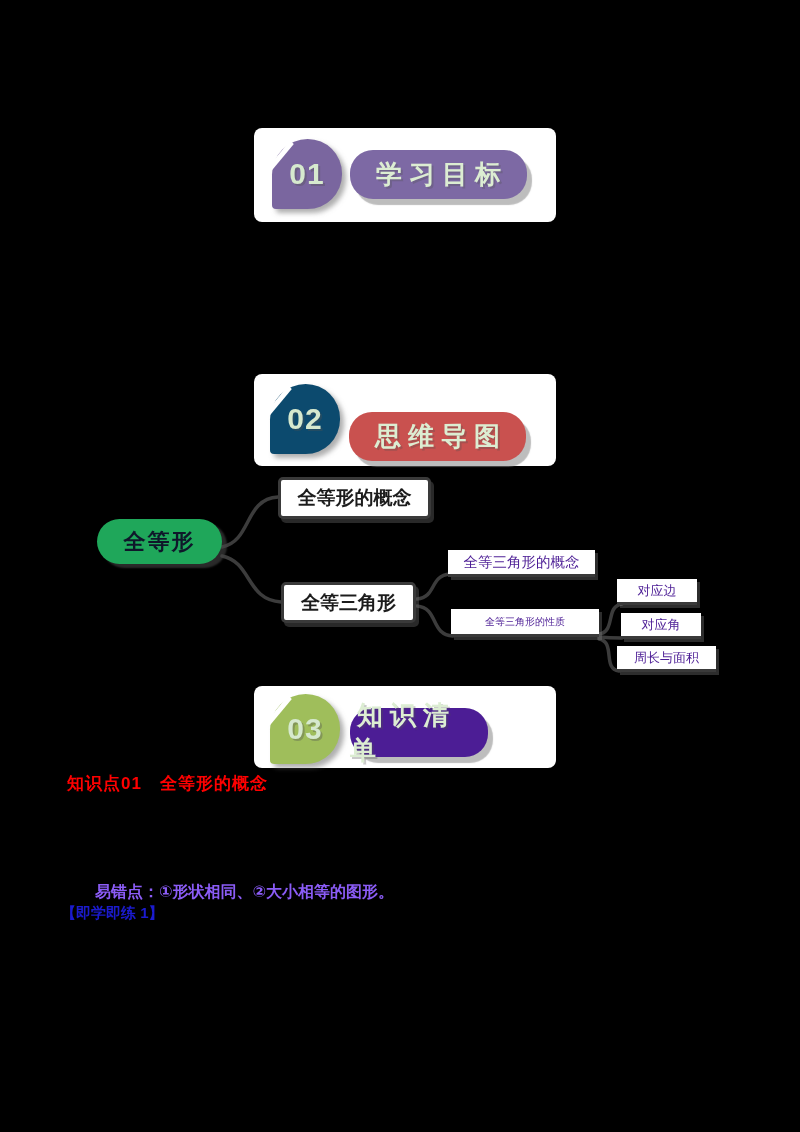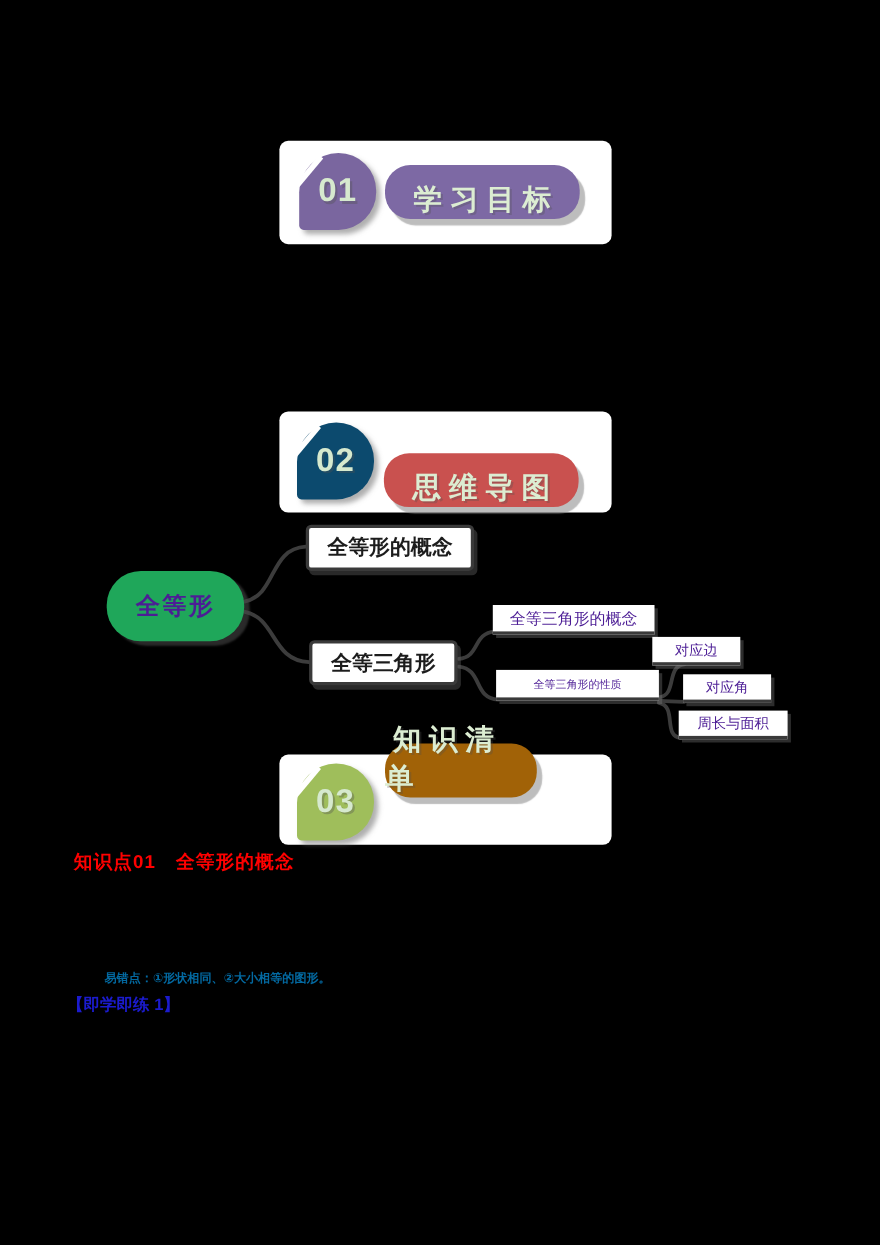--- a/index.html
+++ b/index.html
@@ -27,68 +27,68 @@
     color:#D6E9CE;font-size:30px;font-weight:bold;letter-spacing:1px;
     text-shadow:2px 2px 0 rgba(80,80,80,0.35);
   }
   .blob-1{left:272px;top:139px;background:#7A669F;}
   .blob-2{left:270px;top:384px;background:#0c4a6e;}
   .blob-3{left:270px;top:694px;background:#9FBE5B;}
 
   
   .bar{
     position:absolute;height:49px;border-radius:23px;
-    display:flex;align-items:flex-end;justify-content:center;
+    display:flex;align-items:center;justify-content:center;
     box-shadow:5px 6px 1px rgba(135,135,135,0.55);
   }
   .bar .bar-label{
     color:#DCEDD2;font-size:26px;font-weight:bold;letter-spacing:7px;
     text-indent:7px;text-shadow:2px 2px 0 rgba(80,80,80,0.3);
   }
   .bar-1{left:350px;top:150px;width:177px;background:#7D69A4;}
   .bar-2{left:349px;top:392px;width:177px;background:#C9514F;margin-top:20px;}
-  .bar-3{left:350px;top:676px;width:138px;background:#a16207;}
+  .bar-3{left:350px;top:708px;width:138px;background:#4c1d95;}
 
   
   .mm-svg{position:absolute;left:0;top:460px;}
   .mm-root{
-    position:absolute;left:97px;top:519px;width:125px;height:64px;
+    position:absolute;left:97px;top:519px;width:125px;height:45px;
     background:#1FA75A;border-radius:31px;
     display:flex;align-items:center;justify-content:center;
-    color:#4c1d95;font-size:22px;font-weight:bold;letter-spacing:2px;
+    color:#0f172a;font-size:22px;font-weight:bold;letter-spacing:2px;
     box-shadow:5px 4px 2px rgba(70,70,70,0.6);
   }
   .mm-box{
     position:absolute;background:#ffffff;border:3px solid #3A3A3A;border-radius:5px;
     display:flex;align-items:center;justify-content:center;
     color:#1C1C1C;font-size:19px;font-weight:bold;
     box-shadow:3px 4px 0 rgba(90,90,90,0.45);box-sizing:border-box;
   }
   .mm-box-1{left:278px;top:477px;width:153px;height:42px;}
   .mm-box-2{left:281px;top:582px;width:135px;height:41px;}
   .mm-line{
     position:absolute;background:#ffffff;border-bottom:3px solid #3A3A3A;
     display:flex;align-items:center;justify-content:center;
     color:#4c1d95;box-sizing:border-box;
     box-shadow:3px 3px 0 rgba(130,130,130,0.35);
   }
   .mm-sub-1{left:448px;top:550px;width:147px;height:27px;font-size:14.5px;}
   .mm-sub-2{left:451px;top:609px;width:148px;height:28px;font-size:10px;}
-  .mm-leaf-1{left:593px;top:579px;width:80px;height:26px;font-size:13px;}
+  .mm-leaf-1{left:617px;top:579px;width:80px;height:26px;font-size:13px;}
   .mm-leaf-2{left:621px;top:613px;width:80px;height:26px;font-size:13px;}
   .mm-leaf-3{left:617px;top:646px;width:99px;height:26px;font-size:13px;}
 
   
   .kp-heading{
     position:absolute;left:67px;top:772px;
     font-size:17px;font-weight:bold;color:#FE0000;letter-spacing:1px;
   }
   .kp-note{
     position:absolute;left:95px;top:882px;
-    font-size:11px;font-weight:bold;color:#0369a1;
+    font-size:16px;font-weight:bold;color:#8b5cf6;
   }
   .kp-practice{
     position:absolute;left:61px;top:904px;
     font-size:15px;font-weight:bold;color:#1B1BCE;
   }
 </style>
 </head>
 <body>
 
 <div class="canvas">

